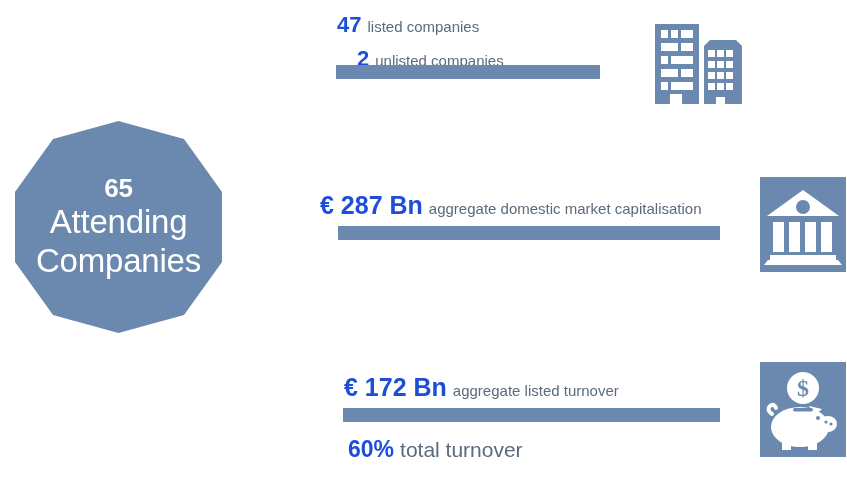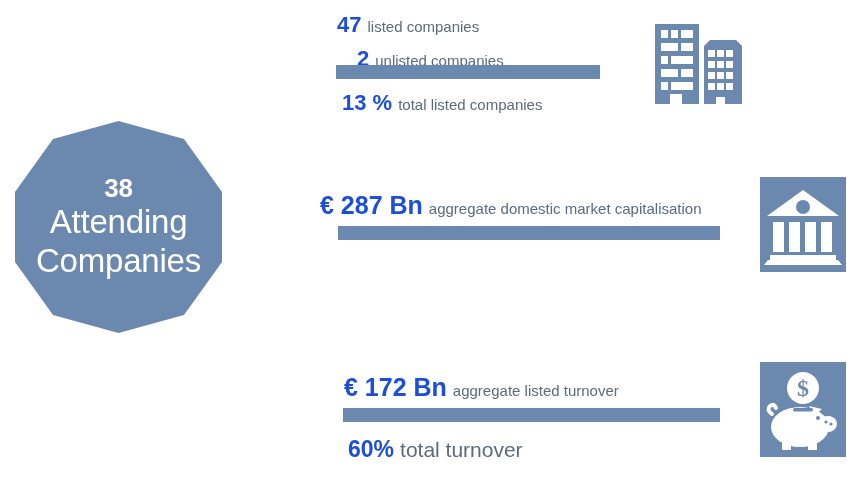--- a/index.html
+++ b/index.html
@@ -133,41 +133,38 @@
 </head>
 <body>
 
 <div id="infographic">
 
   <div class="badge-wrap">
     <svg class="badge-svg" viewBox="0 0 217 212">
       <polygon points="108.5,0 174,18 212,71 212,141 174,194 108.5,212 43,194 5,141 5,71 43,18" fill="#6B89AE"></polygon>
     </svg>
     <div class="badge-text">
-      <div class="badge-count">38</div>
+      <div class="badge-count">65</div>
       <div class="badge-line">Attending</div>
       <div class="badge-line">Companies</div>
     </div>
   </div>
 
   <div class="stat-row" id="row-1">
 
     <div class="stat-line" id="row1-primary">
       <span class="stat-value">47</span><span class="gap-sm"></span><span class="stat-label">listed companies</span>
     </div>
 
     <div class="stat-line" id="row1-secondary">
       <span class="stat-value">2</span><span class="gap-sm"></span><span class="stat-label">unlisted companies</span>
     </div>
 
     <div class="bar" id="row1-bar" style="width: 264px;"></div>
 
-    <div class="stat-line" id="row1-percent">
-      <span class="stat-value">13 %</span><span class="gap-sm"></span><span class="stat-label">total listed companies</span>
-    </div>
 
     <div class="icon-box" id="icon-buildings">
       <svg viewBox="0 0 92 86">
 
         <rect x="3" y="6" width="44" height="80" fill="#6B89AE"></rect>
 
         <polygon points="52,28 58,22 84,22 90,28 90,86 52,86" fill="#6B89AE"></polygon>
 
         <rect x="9" y="12" width="7" height="8" fill="#ffffff"></rect>
         <rect x="19" y="12" width="7" height="8" fill="#ffffff"></rect>

